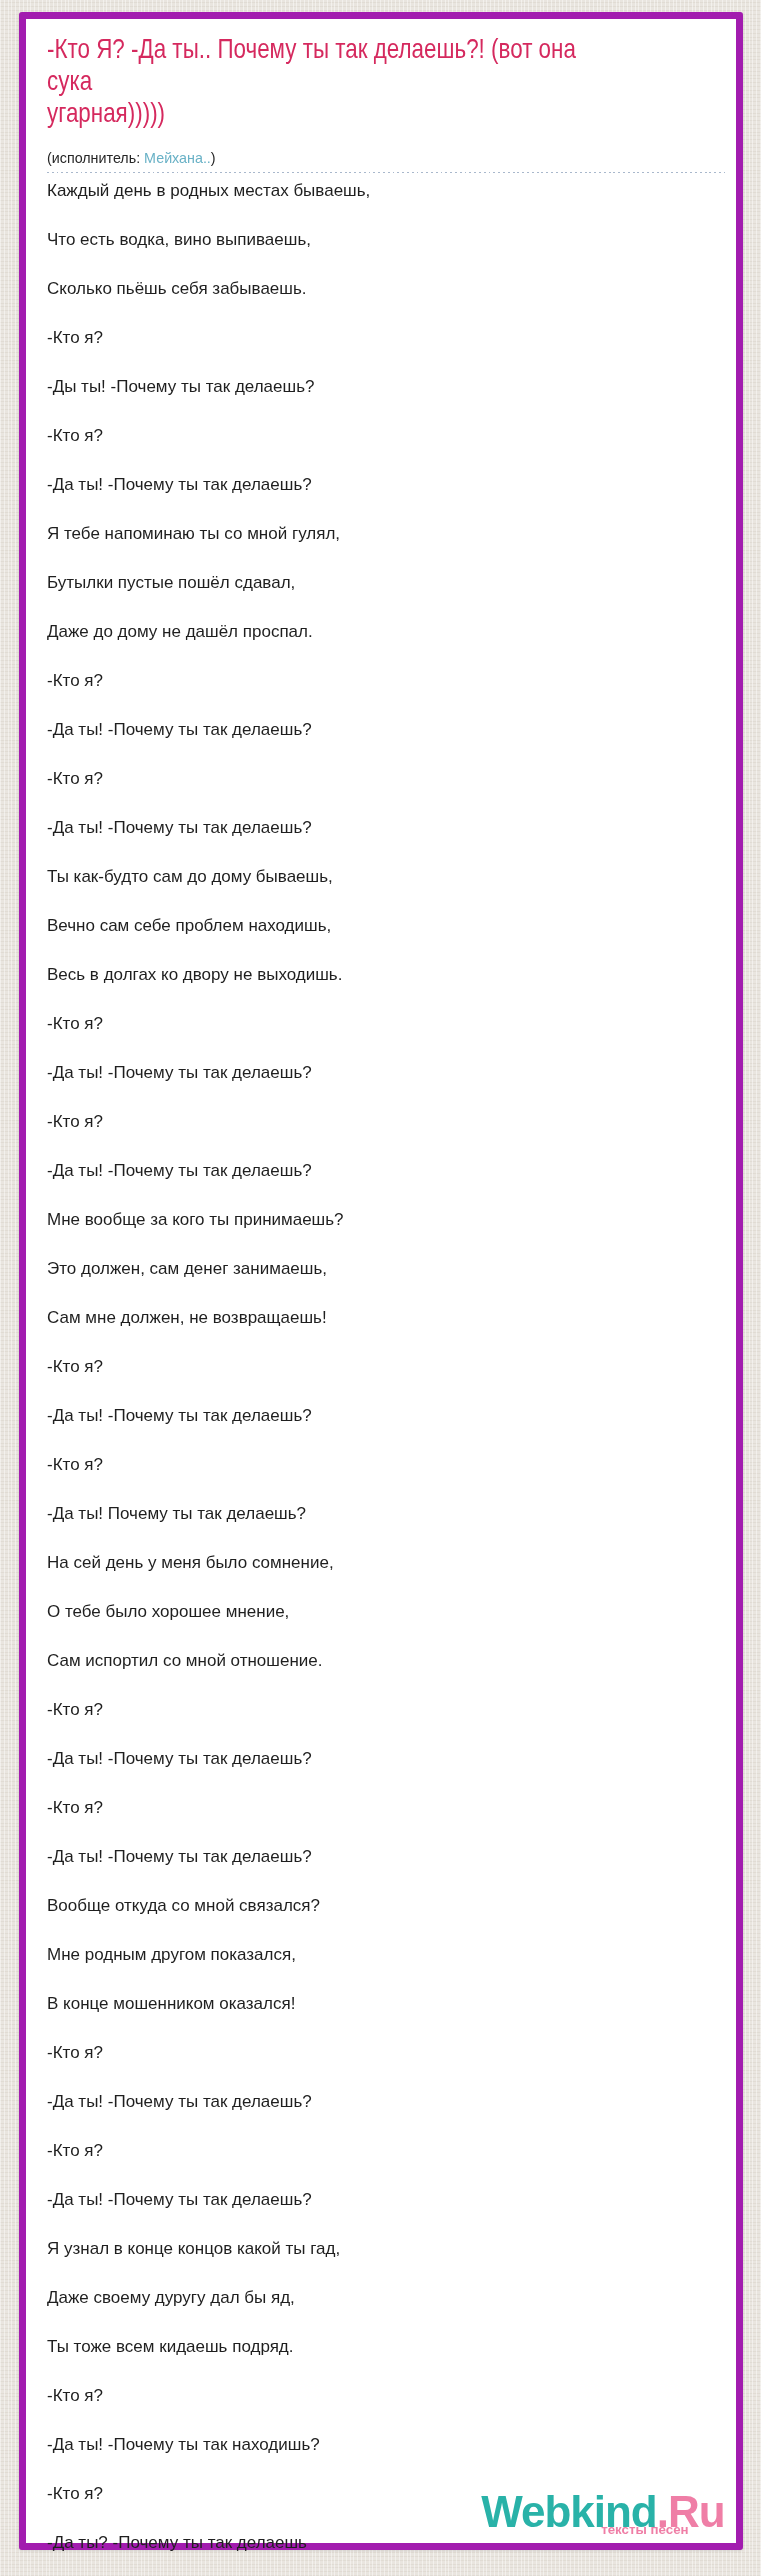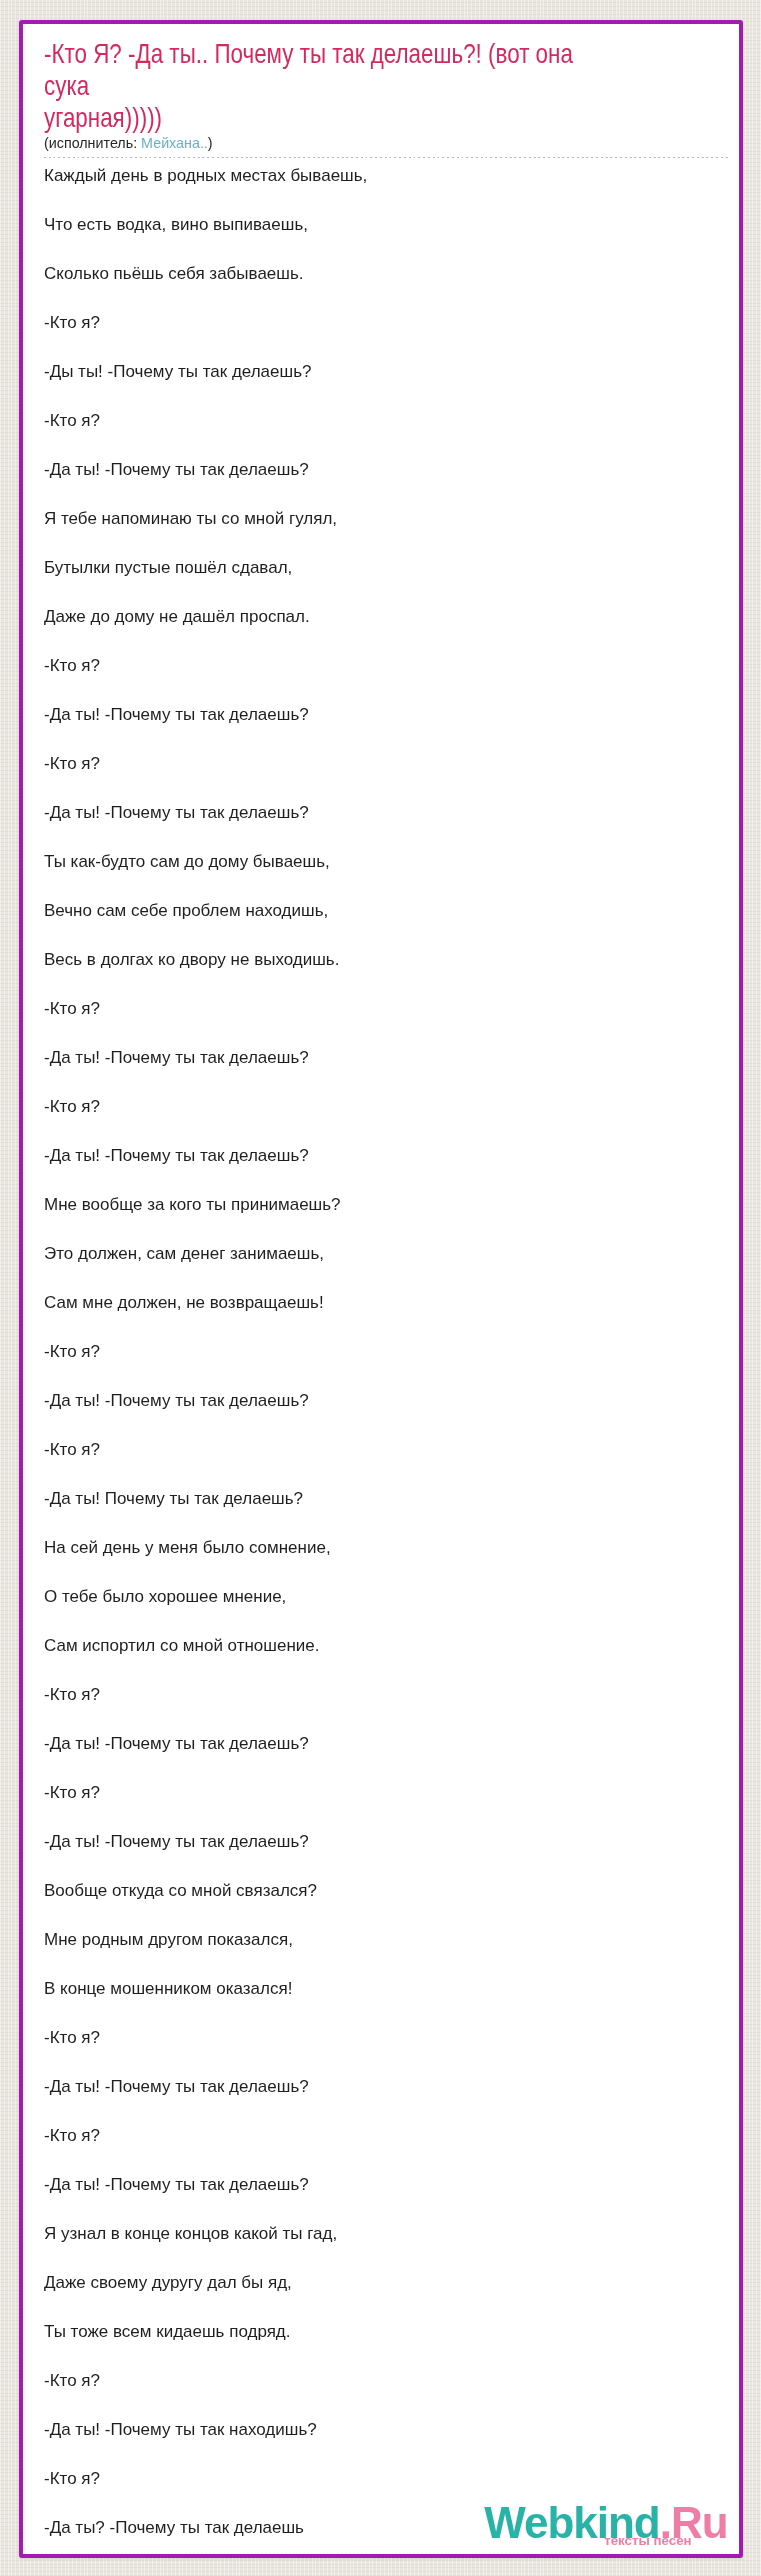--- a/index.html
+++ b/index.html
@@ -5,35 +5,35 @@
   html, body { margin: 0; padding: 0; }
   body {
     width: 761px; height: 2576px; position: relative;
     font-family: "Liberation Sans", sans-serif;
     background-color: var(--page-background, #e9e5df);
     background-image:
       repeating-linear-gradient(90deg, rgba(255,255,255,0.45) 0 1px, rgba(0,0,0,0) 1px 3.8px),
       repeating-linear-gradient(0deg, rgba(209,202,191,0.35) 0 1px, rgba(0,0,0,0) 1px 3.8px);
   }
   .card {
-    position: absolute; left: 19px; top: 20px;
+    position: absolute; left: 19px; top: 12px;
     width: 724px; height: 2538px; box-sizing: border-box;
     background: var(--card-background, #ffffff);
-    border: 4px solid #a21caf; border-radius: 2.9px;
+    border: 7px solid #a21caf; border-radius: 2.9px;
     box-shadow: 0 1px 2.9px rgba(0,0,0,0.10);
     padding: 14.3px 11.4px 0 21px;
   }
   .title {
     margin: 0; font-weight: 400;
     font-size: 28px; line-height: 32px;
     color: var(--title-pink, #d5295e);
     white-space: pre-line;
     transform: scaleX(0.80); transform-origin: 0 0;
   }
-  .artist-line { font-size: 14.3px; line-height: 19px; color: #262626; }
+  .artist-line { font-size: 14.3px; line-height: 19px; color: #262626; margin-top: 20px; }
   .artist-link { color: var(--artist-link, #68b1c6); text-decoration: none; cursor: pointer; }
   .separator {
     height: 1px; margin-top: 3.8px;
     background-image: repeating-linear-gradient(90deg, var(--separator, #a9b8cc) 0 1.9px, rgba(0,0,0,0) 1.9px 4.8px);
   }
   .lyrics { margin-top: 7px; }
   .line {
     margin: 0; height: 49px; overflow: visible;
     font-size: 17px; line-height: 22px;
     color: var(--lyrics-text, #1f1f1f);

